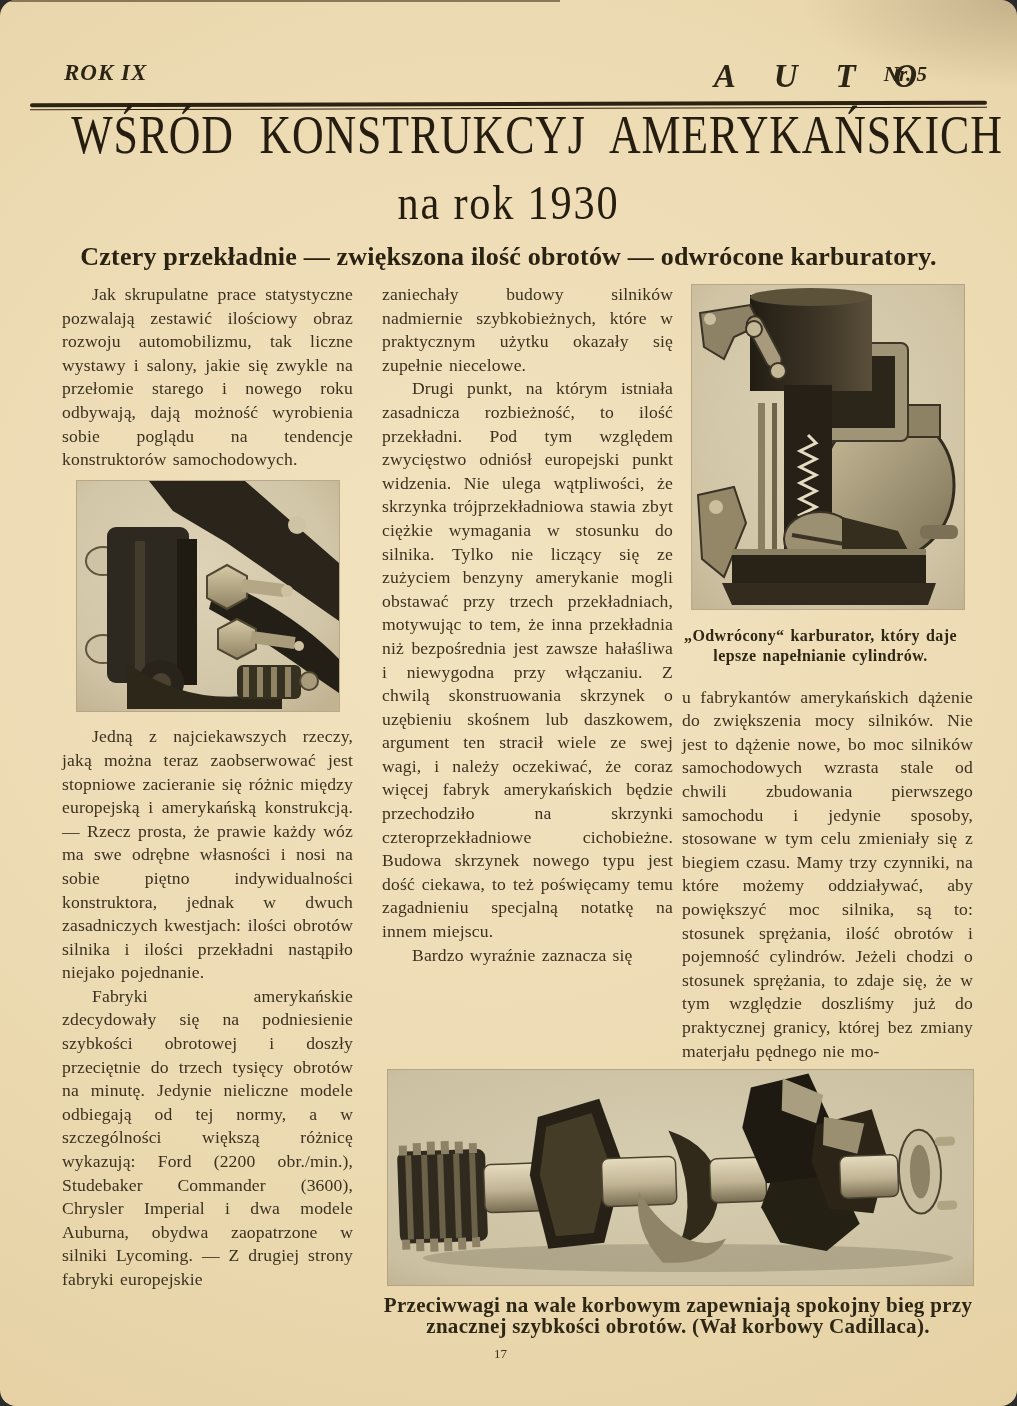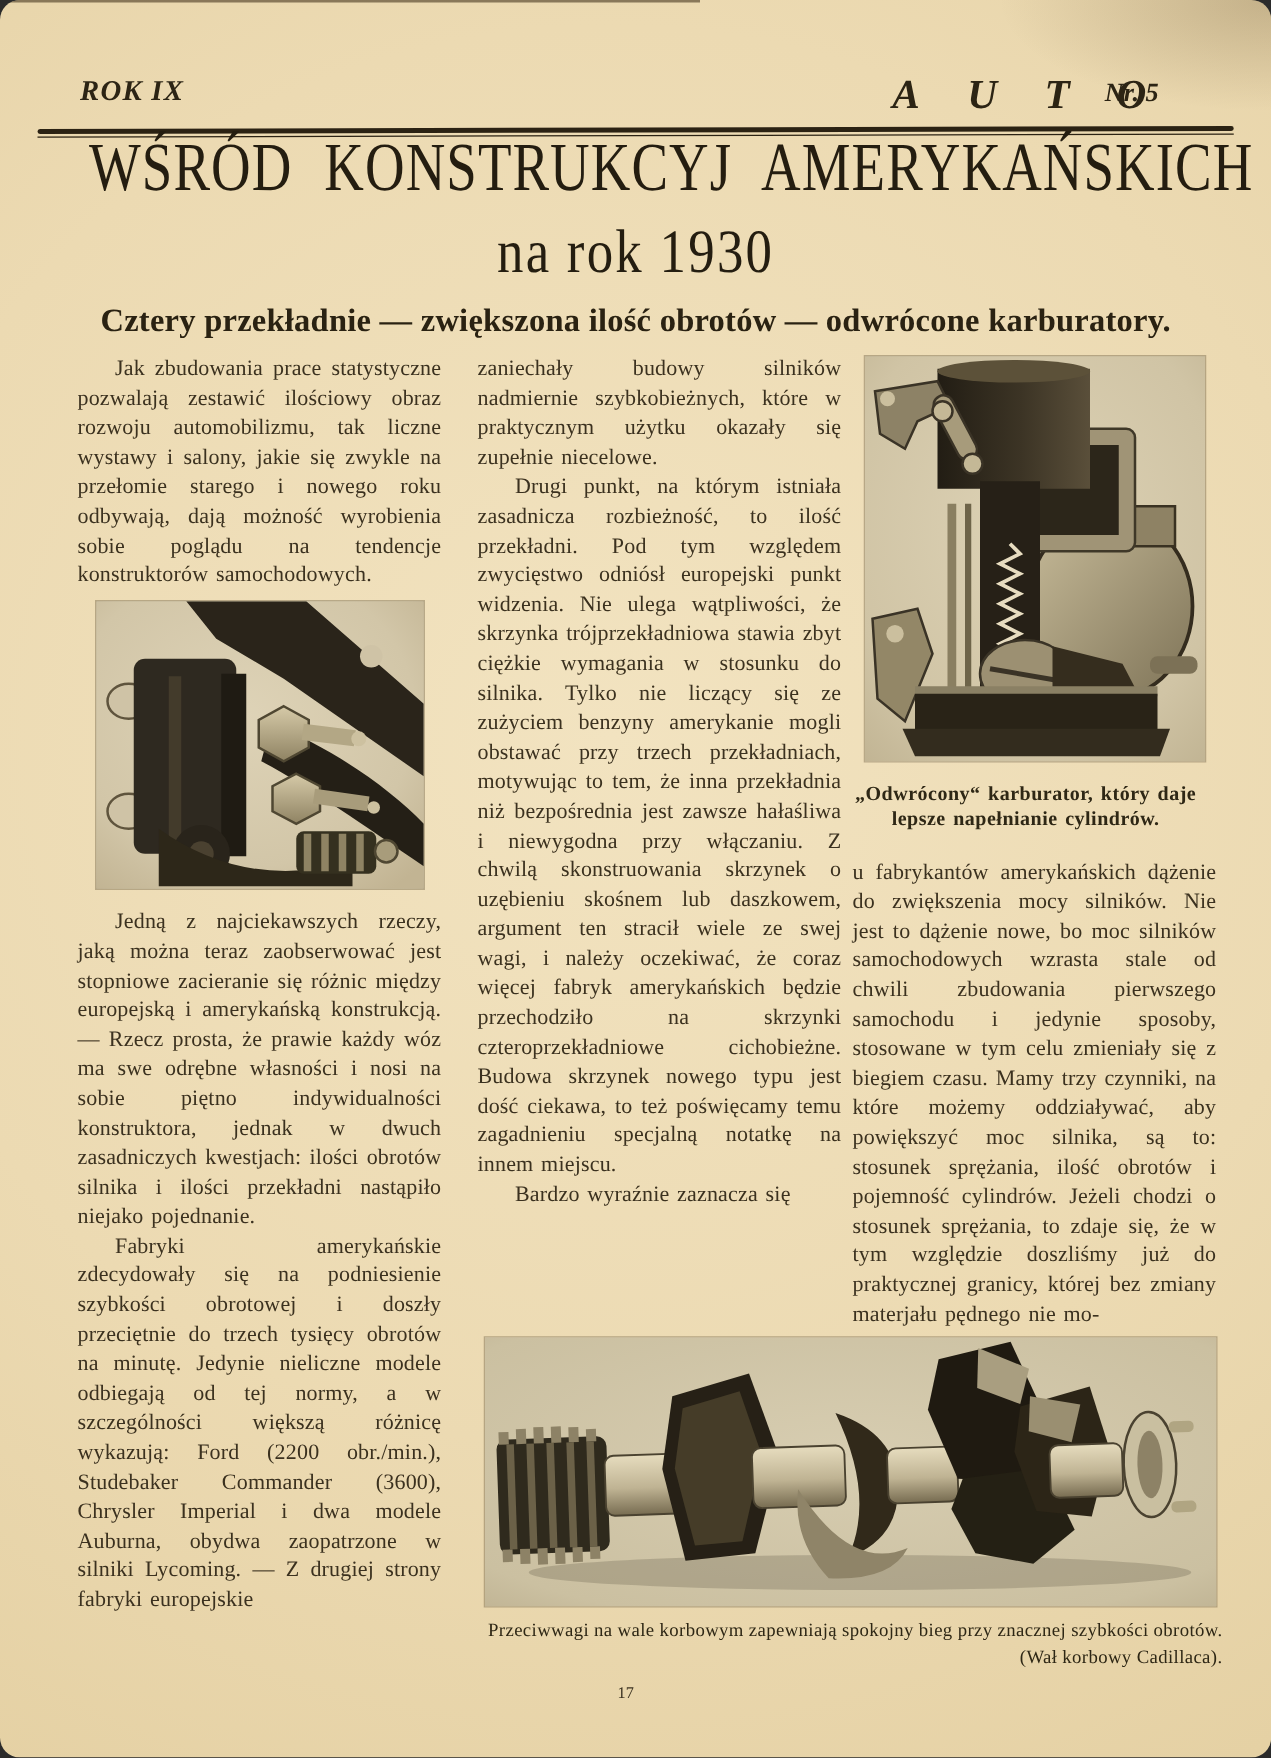--- a/index.html
+++ b/index.html
@@ -45,21 +45,21 @@
   figure { margin:0; }
   .photo-frame { background:#d9ceb2; box-shadow:0 0 0 1px rgba(80,66,40,.35), inset 0 0 18px rgba(80,66,40,.25); }
   .fig-spring { width:262px; margin:9px auto 8px auto; }
   .fig-carb { width:272px; margin:2px auto 10px auto; }
   .caption { font-size:16px; line-height:20.5px; font-weight:700; text-align:center;
     letter-spacing:.4px; color:#2e2715; margin:0 16px 15px 2px; }
   .col-right .caption { margin-bottom:19px; }
 
   .fig-crank { position:absolute; left:388px; top:1070px; width:585px; }
   .crank-caption { position:absolute; left:378px; top:1295px; width:600px;
-    font-size:15px; line-height:21px; font-weight:400; text-align:right; letter-spacing:.3px; color:#2e2715; }
+    font-size:21px; line-height:21px; font-weight:700; text-align:center; letter-spacing:.3px; color:#2e2715; }
 
   .page-number { position:absolute; left:494px; top:1346px; font-size:13px; color:#3a3120; }
 </style>
 </head>
 <body>
 
 <div class="page">
   <div class="edge-artifact-top"></div>
   <div class="edge-artifact-corner"></div>
 
@@ -71,21 +71,21 @@
   <div class="rule">
     <div class="thick"></div>
     <div class="thin"></div>
   </div>
 
   <div class="title1">WŚRÓD KONSTRUKCYJ AMERYKAŃSKICH</div>
   <div class="title2">na rok 1930</div>
   <div class="subtitle">Cztery przekładnie — zwiększona ilość obrotów — odwrócone karburatory.</div>
 
   <div class="col col-left">
-    <p class="indent">Jak zbudowania prace statystyczne pozwalają zestawić ilościowy obraz rozwoju automobilizmu, tak liczne wystawy i salony, jakie się zwykle na przełomie starego i nowego roku odbywają, dają możność wyrobienia sobie poglądu na tendencje konstruktorów samochodowych.</p>
+    <p class="indent">Jak skrupulatne prace statystyczne pozwalają zestawić ilościowy obraz rozwoju automobilizmu, tak liczne wystawy i salony, jakie się zwykle na przełomie starego i nowego roku odbywają, dają możność wyrobienia sobie poglądu na tendencje konstruktorów samochodowych.</p>
     <figure class="fig-spring">
       <svg class="photo-frame" width="262" height="230" viewBox="0 0 262 230">
         <defs>
           <radialGradient id="g1" cx="45%" cy="40%" r="75%">
             <stop offset="0%" stop-color="#ded3b7"></stop>
               <stop offset="70%" stop-color="#d2c6a8"></stop>
               <stop offset="100%" stop-color="#c2b493"></stop>
           </radialGradient>
           <linearGradient id="nut" x1="0" y1="0" x2="0" y2="1">
             <stop offset="0%" stop-color="#d6caa8"></stop>

